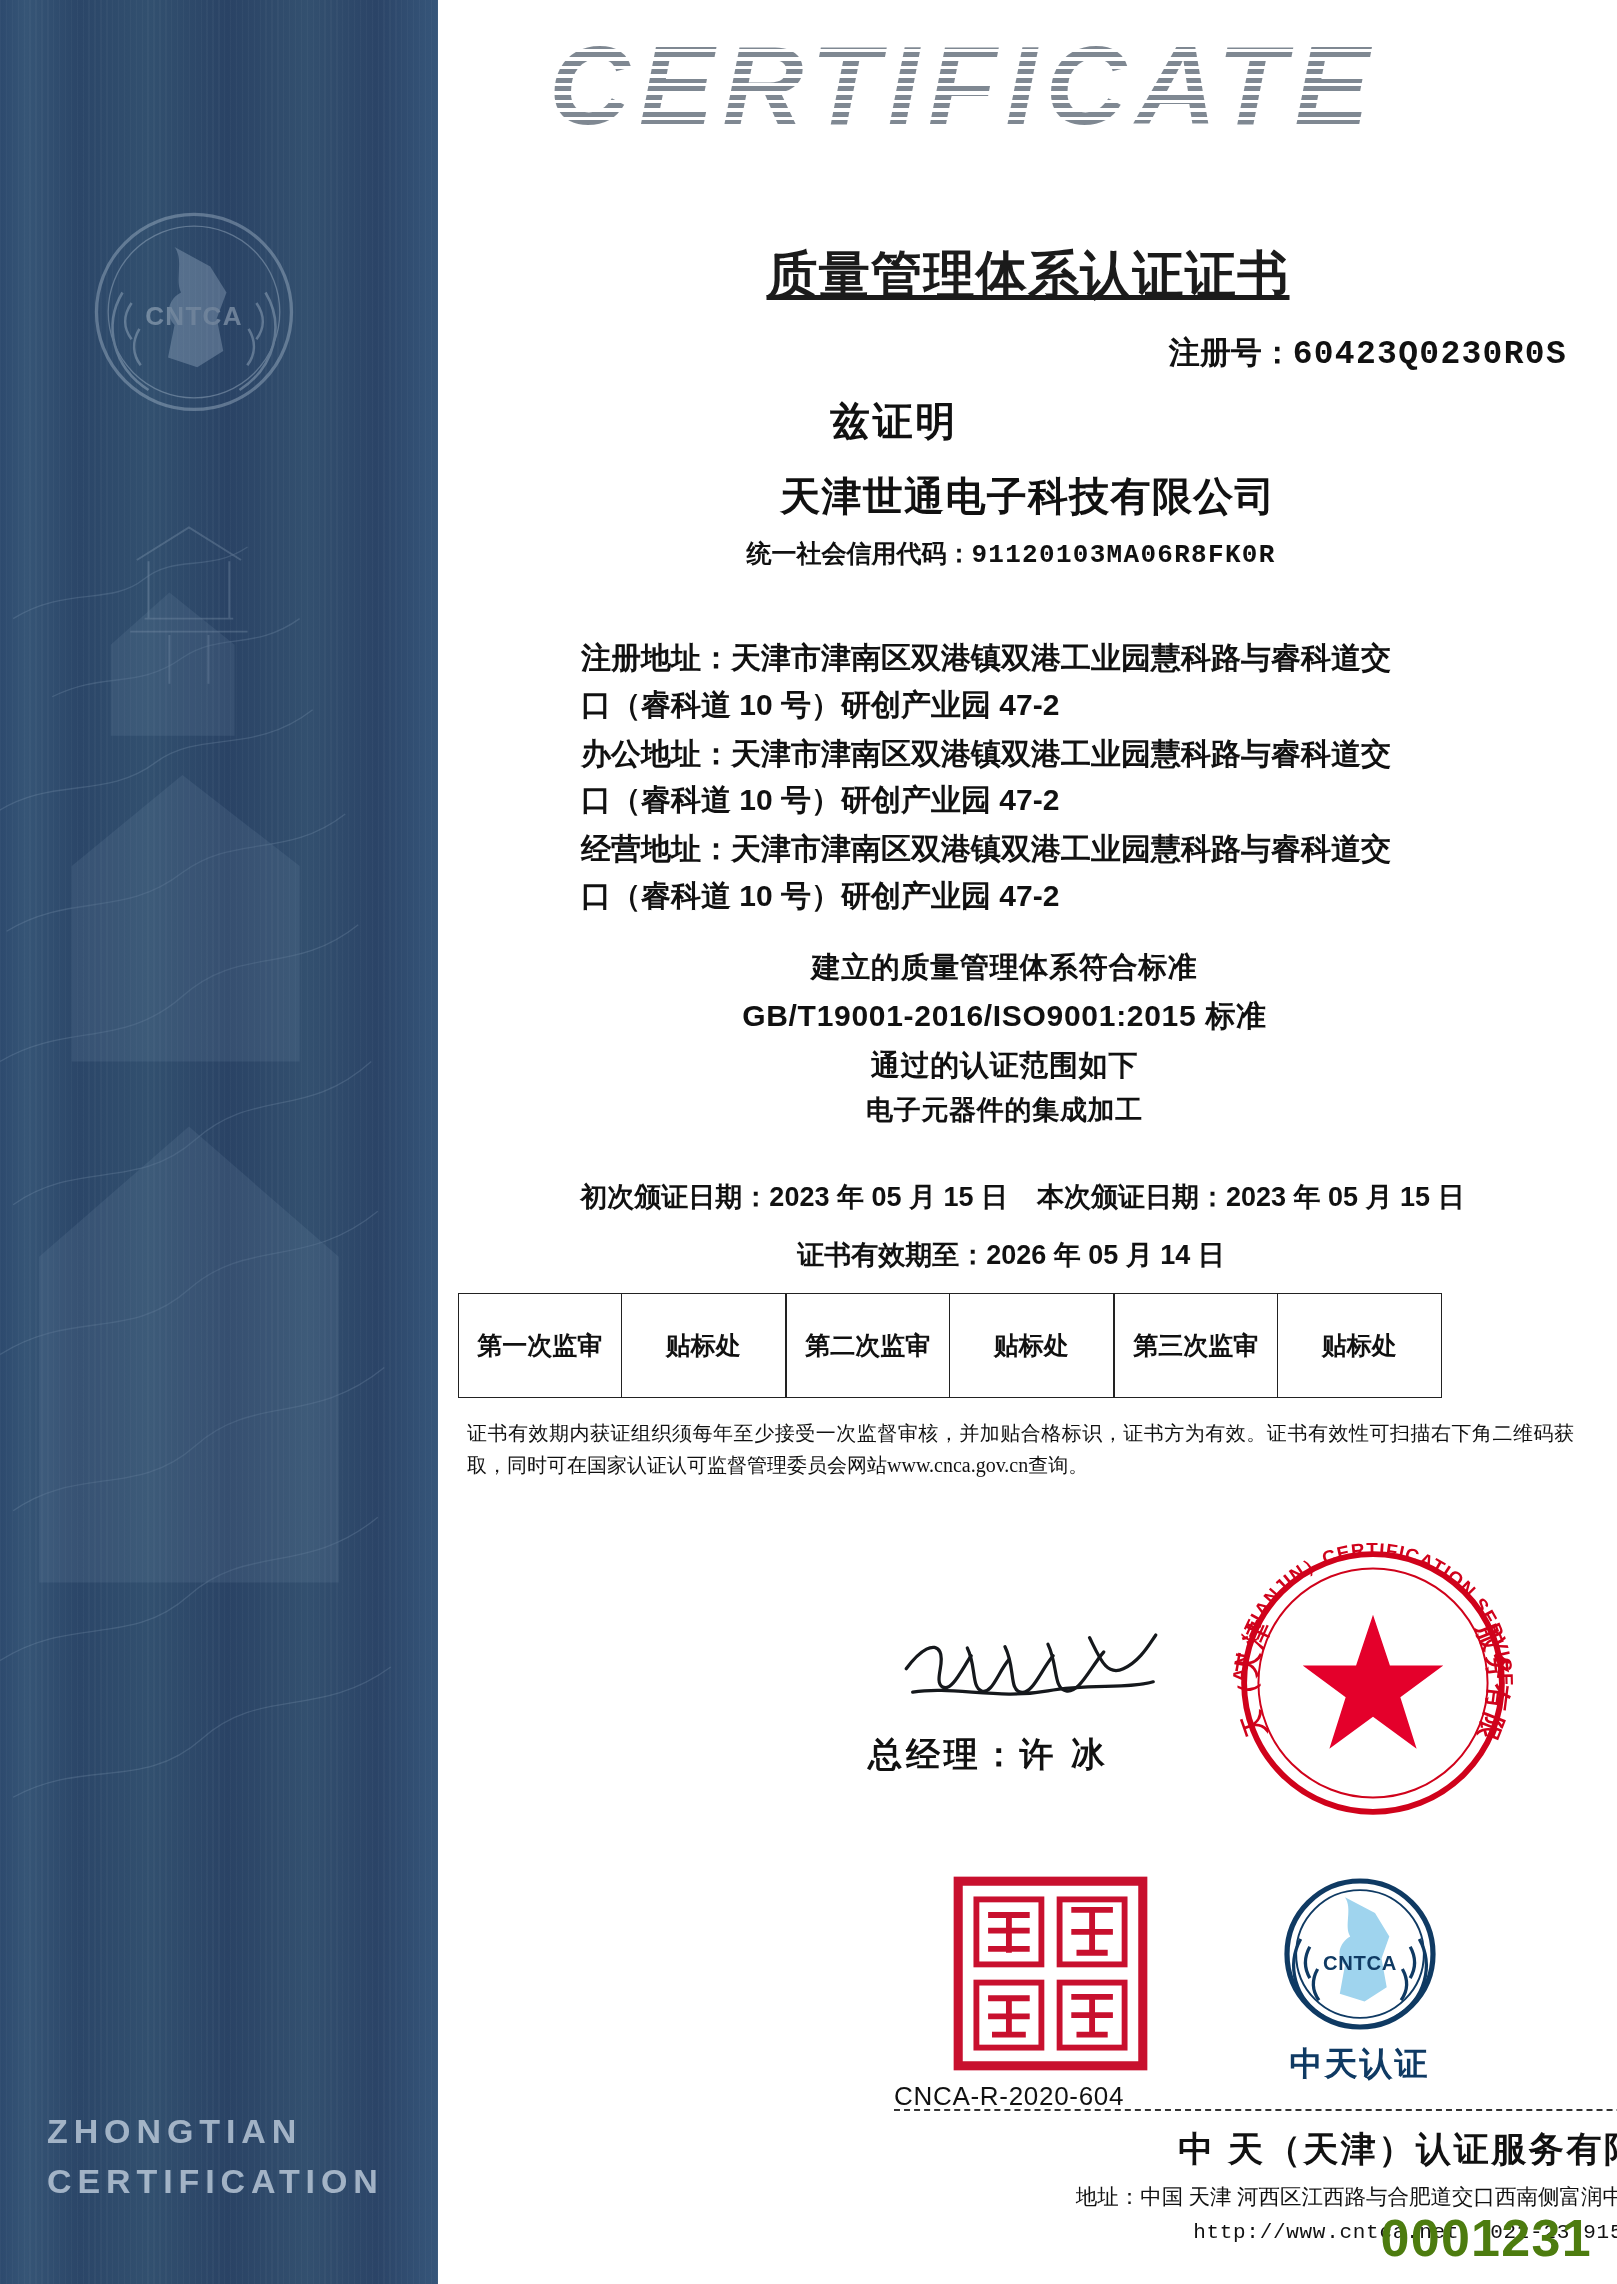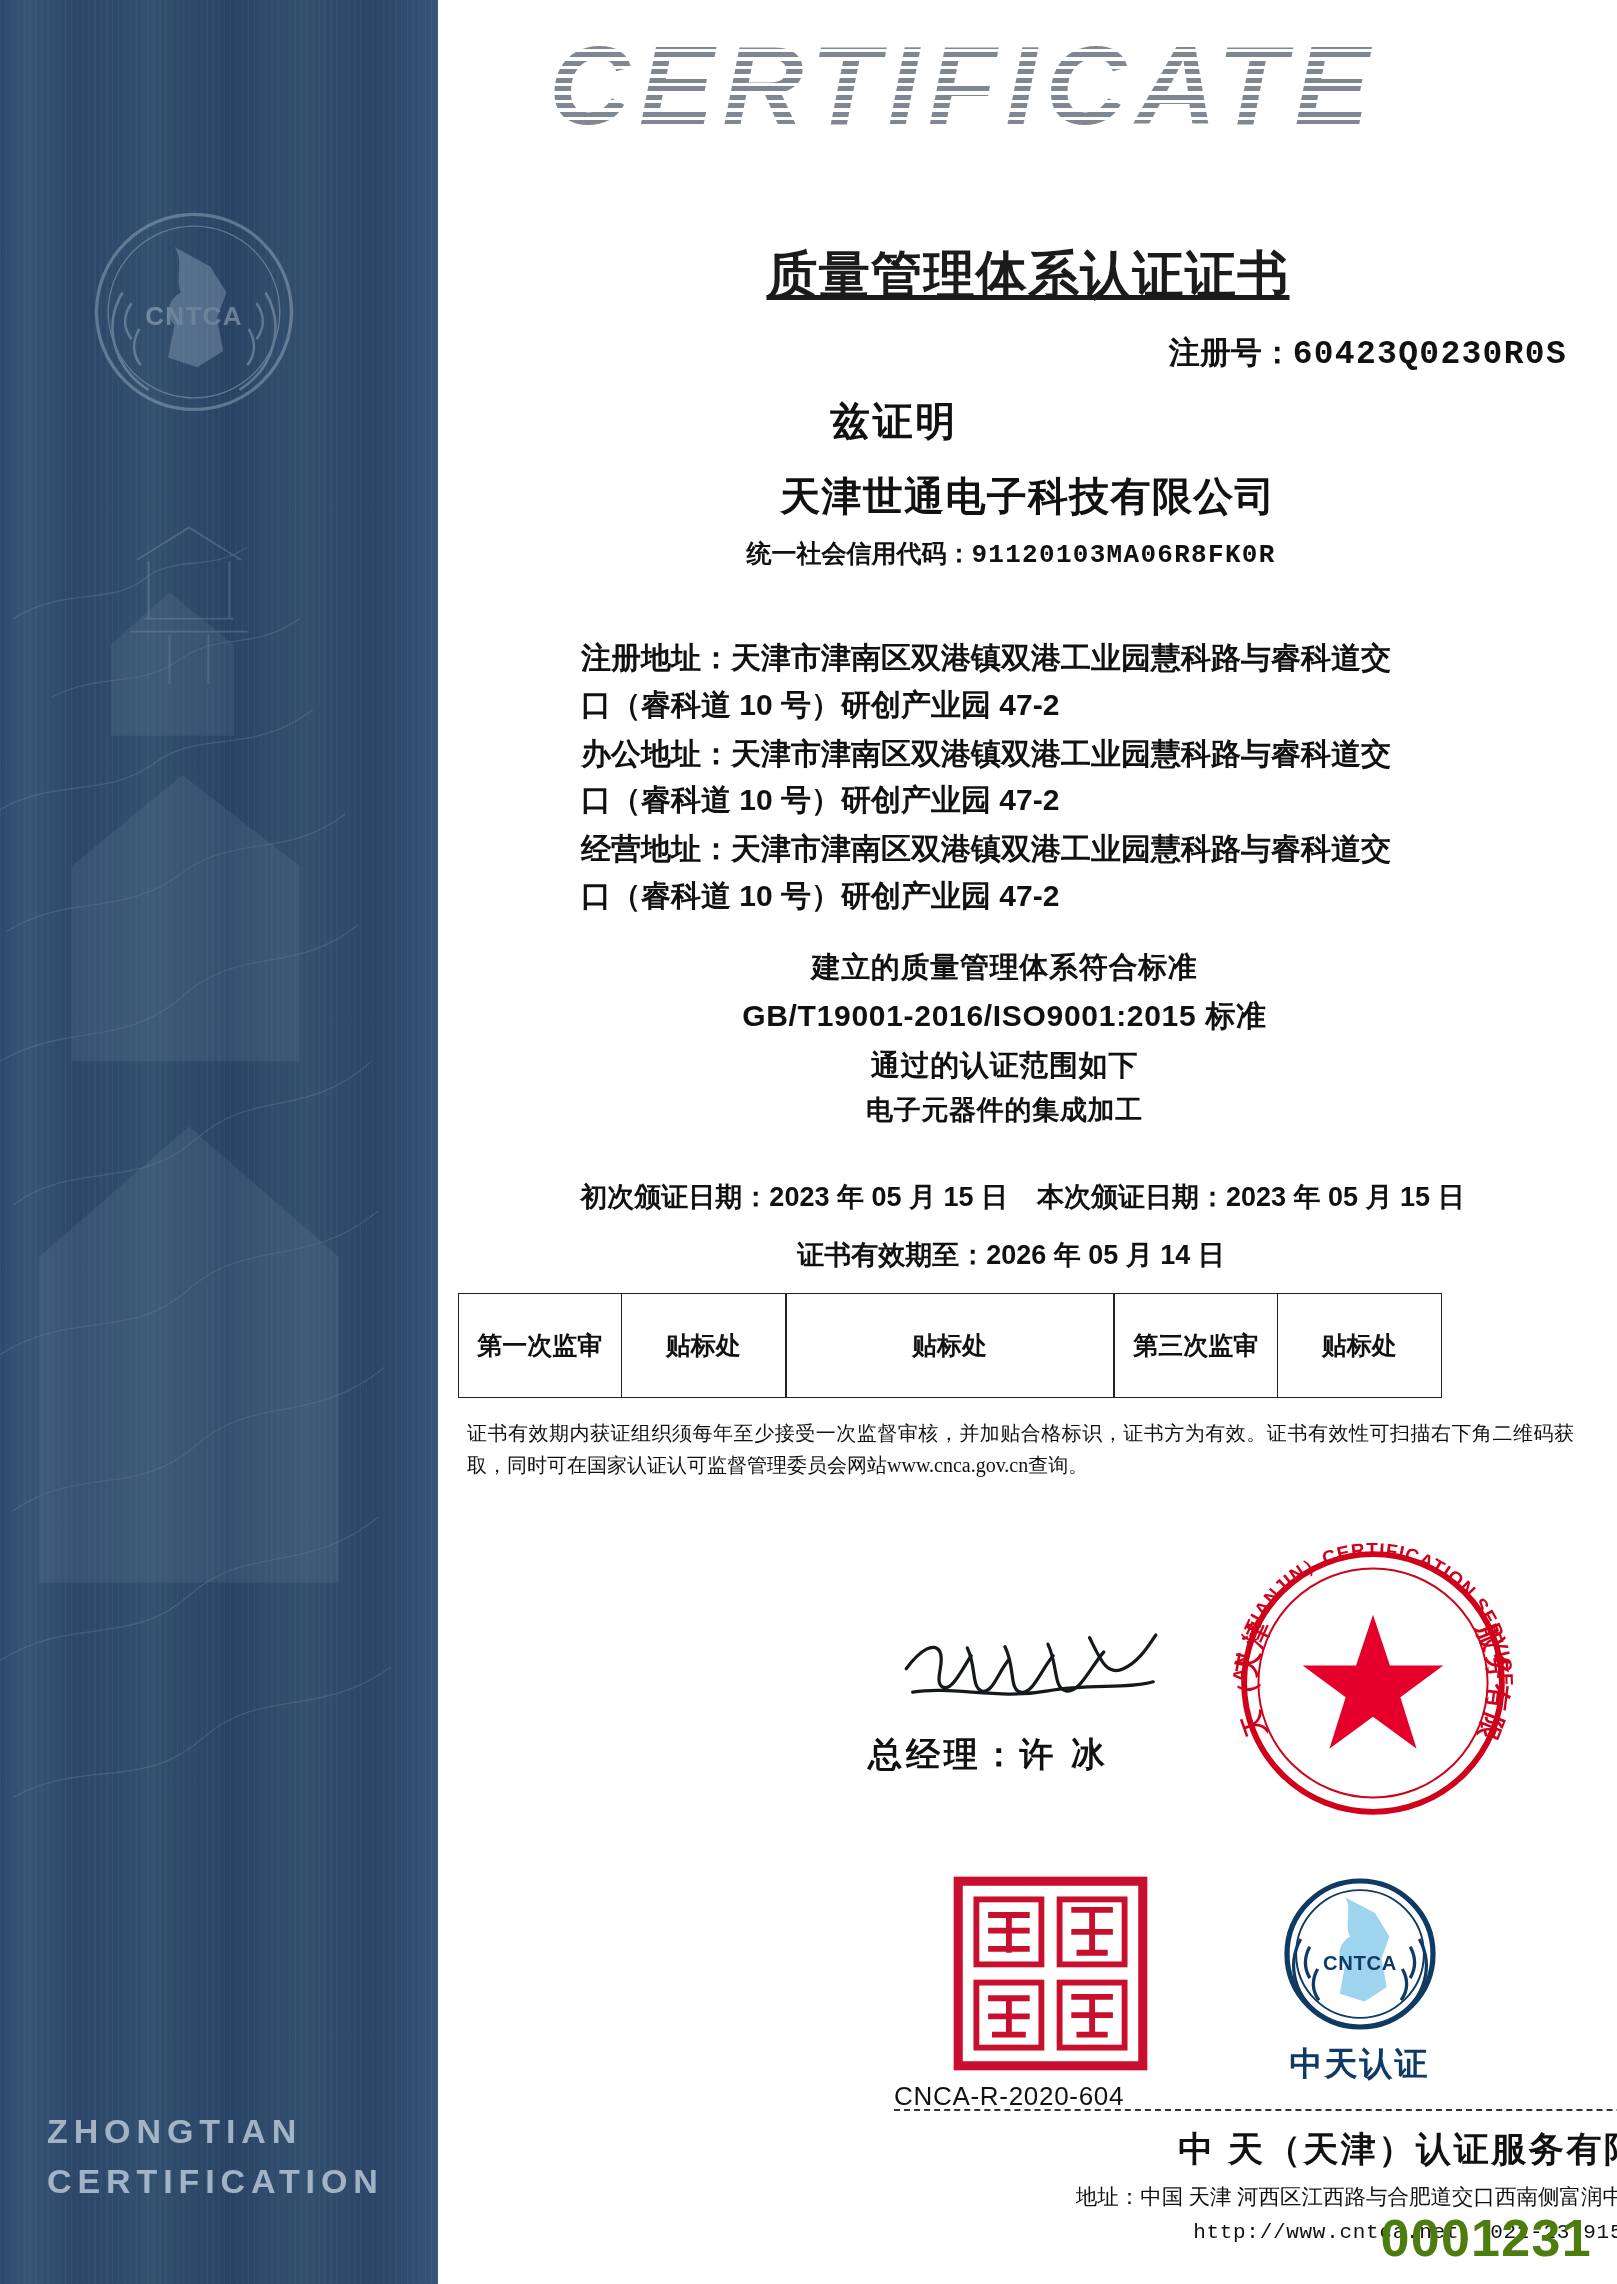--- a/index.html
+++ b/index.html
@@ -477,20 +477,21 @@
         <span>证书有效期至：</span><span>2026 年 05 月 14 日</span>
       </div>
     </div>
 
     <div class="boxes">
       <div class="box">
         <div class="cell left">第一次监审</div>
         <div class="cell">贴标处</div>
       </div>
       <div class="box">
+        <div class="cell left">第二次监审</div>
         <div class="cell">贴标处</div>
       </div>
       <div class="box">
         <div class="cell left">第三次监审</div>
         <div class="cell">贴标处</div>
       </div>
     </div>
 
     <div class="note">证书有效期内获证组织须每年至少接受一次监督审核，并加贴合格标识，证书方为有效。证书有效性可扫描右下角二维码获取，同时可在国家认证认可监督管理委员会网站www.cnca.gov.cn查询。</div>
 

